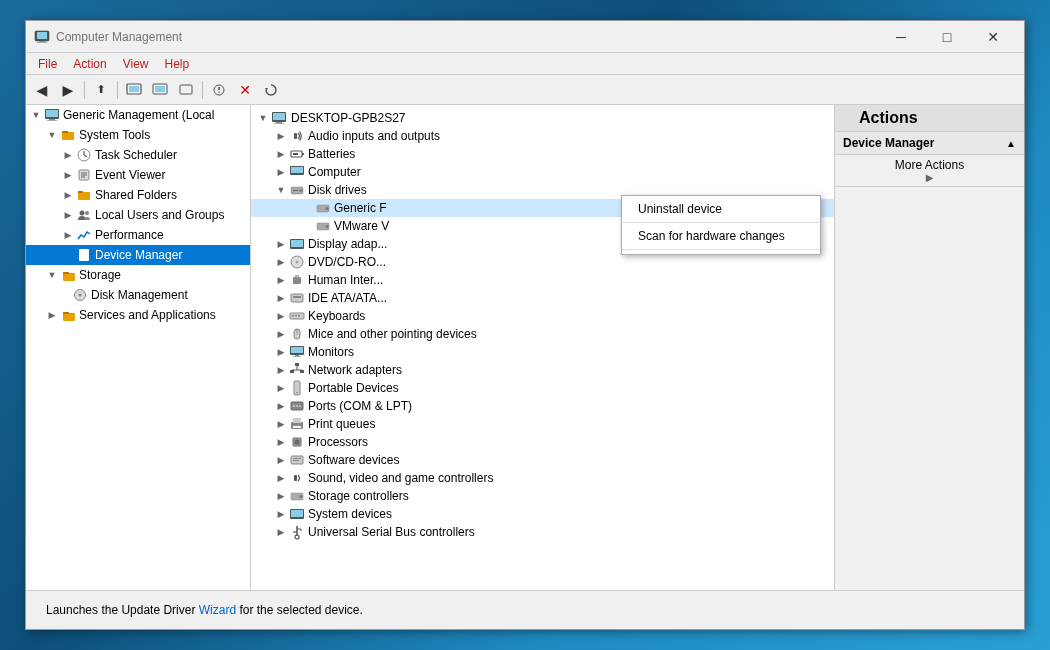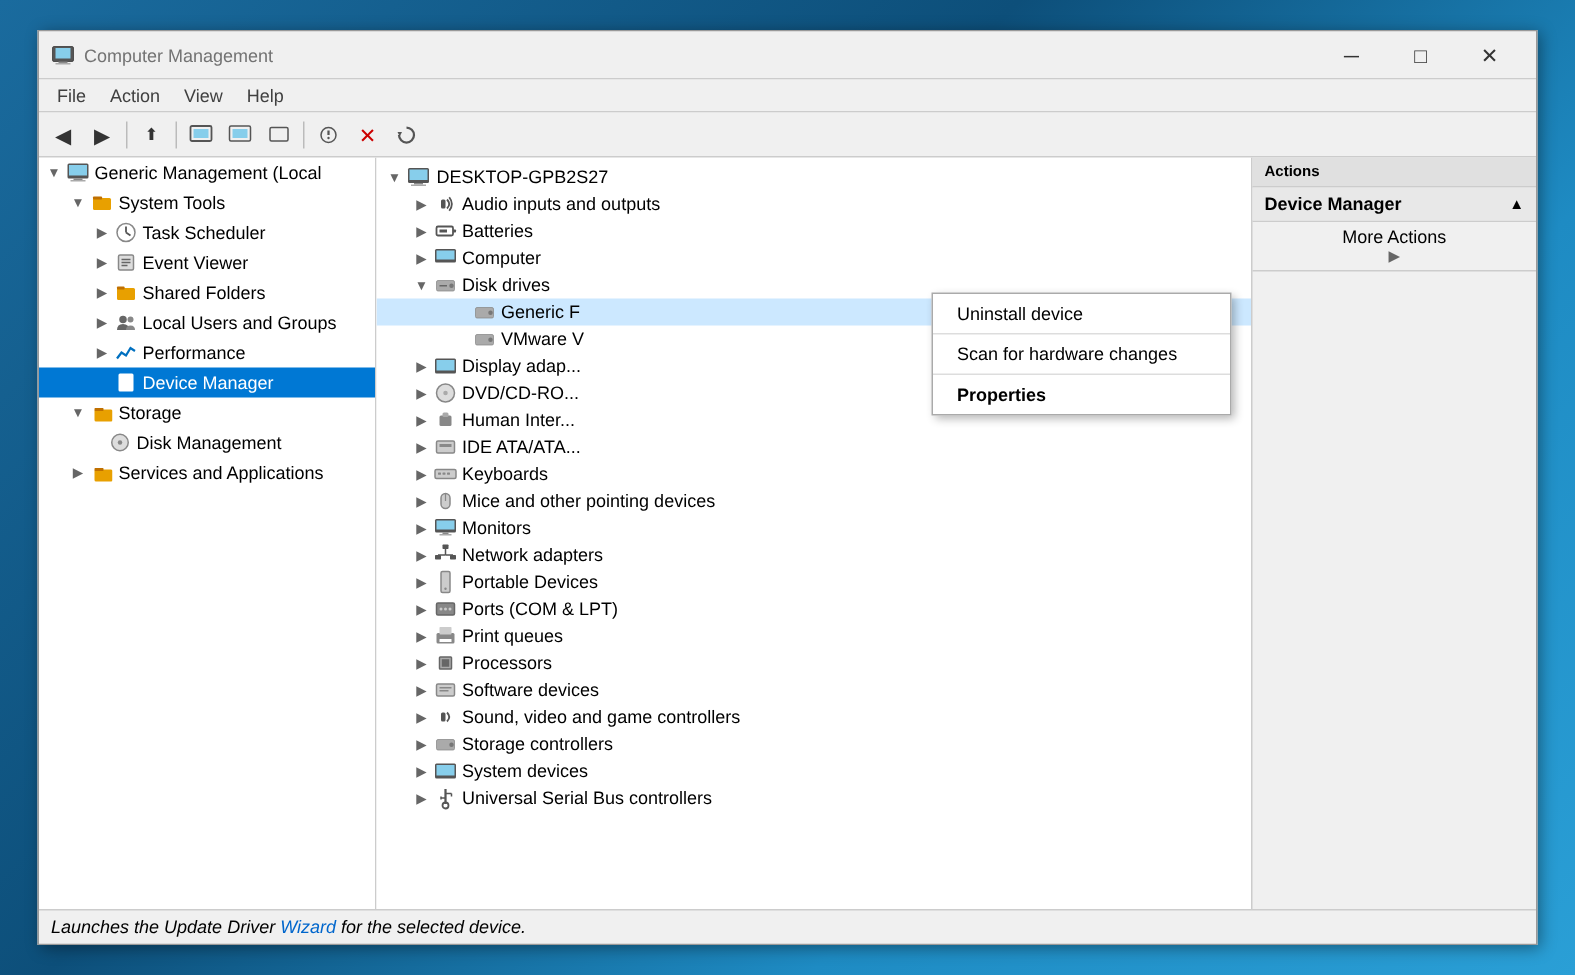--- a/index.html
+++ b/index.html
@@ -69,21 +69,21 @@
       background: #f0f0f0;
       height: 22px;
       padding: 0 4px;
       border-bottom: 1px solid #ccc;
       flex-shrink: 0;
     }
     .menu-item {
       padding: 2px 8px;
       cursor: pointer;
       font-size: 12px;
-      color: #404040;
+      color: #b91c1c;
       display: flex;
       align-items: center;
     }
 
     
     .toolbar {
       display: flex;
       align-items: center;
       background: #f0f0f0;
       height: 30px;
@@ -218,23 +218,23 @@
     
     .right-panel {
       width: 190px;
       background: #f0f0f0;
       border-left: 1px solid #ccc;
       flex-shrink: 0;
       font-size: 12px;
     }
     .actions-header {
       background: #e0e0e0;
-      padding: 4px 8px;
+      padding: 4px 24px;
       font-weight: bold;
-      font-size: 10px;
+      font-size: 16px;
       border-bottom: 1px solid #ccc;
     }
     .action-section {
       border-bottom: 1px solid #ccc;
     }
     .action-section-title {
       padding: 4px 8px;
       font-weight: bold;
       font-size: 12px;
       display: flex;
@@ -251,30 +251,29 @@
       justify-content: space-between;
       flex-direction: column;
     }
     .action-arrow {
       font-size: 10px;
       color: #666;
     }
 
     
     .status-bar {
-      height: 23px;
+      height: 39px;
       background: #f0f0f0;
       border-top: 1px solid #ccc;
       display: flex;
       align-items: center;
-      padding: 0 8px;
+      padding: 0 20px;
       font-size: 12px;
       color: #000;
       flex-shrink: 0;
-      font-style: italic;
     }
     .status-bar a {
       color: #0066cc;
       text-decoration: none;
     }
 
     
     ::-webkit-scrollbar { width: 12px; height: 12px; }
     ::-webkit-scrollbar-track { background: #f0f0f0; }
     ::-webkit-scrollbar-thumb { background: #c0c0c0; border: 2px solid #f0f0f0; }
@@ -770,21 +769,20 @@
           <span>Universal Serial Bus controllers</span>
         </div>
 
       </div>
 
       <div class="context-menu">
         <div class="ctx-item">Uninstall device</div>
         <div class="ctx-separator"></div>
         <div class="ctx-item">Scan for hardware changes</div>
         <div class="ctx-separator"></div>
-        <div class="ctx-item bold-label">Properties</div>
       </div>
 
     </div>
 
     <div class="right-panel">
       <div class="actions-header">Actions</div>
       <div class="action-section">
         <div class="action-section-title">
           <span>Device Manager</span>
           <span style="font-size:10px;cursor:pointer">▲</span>

